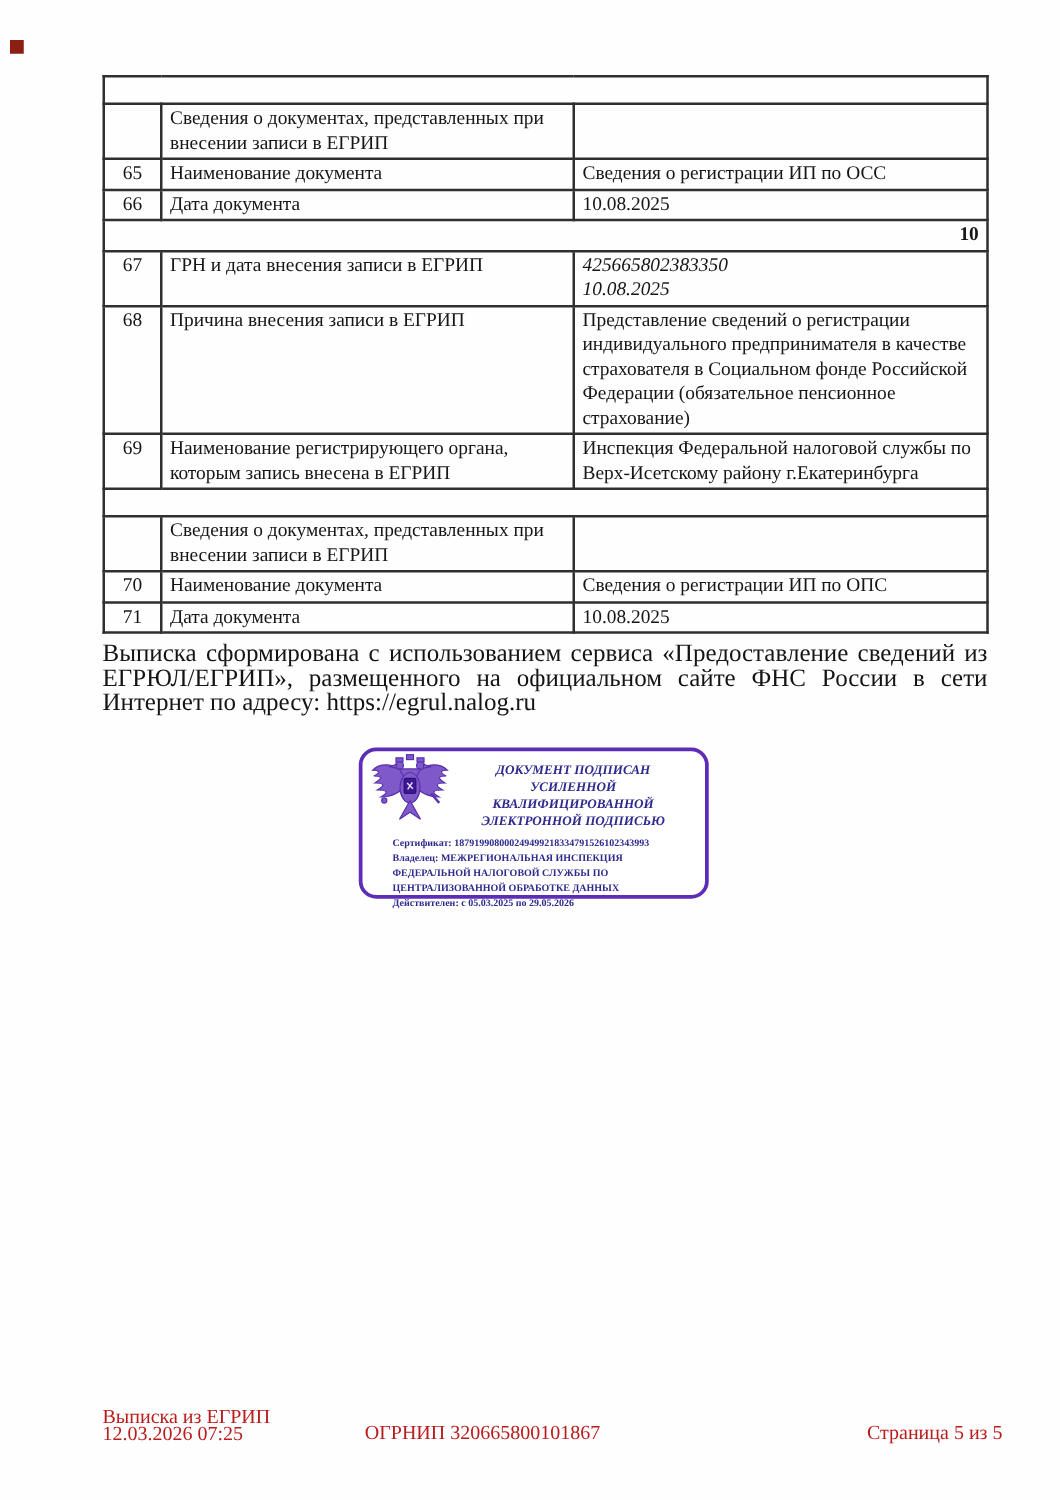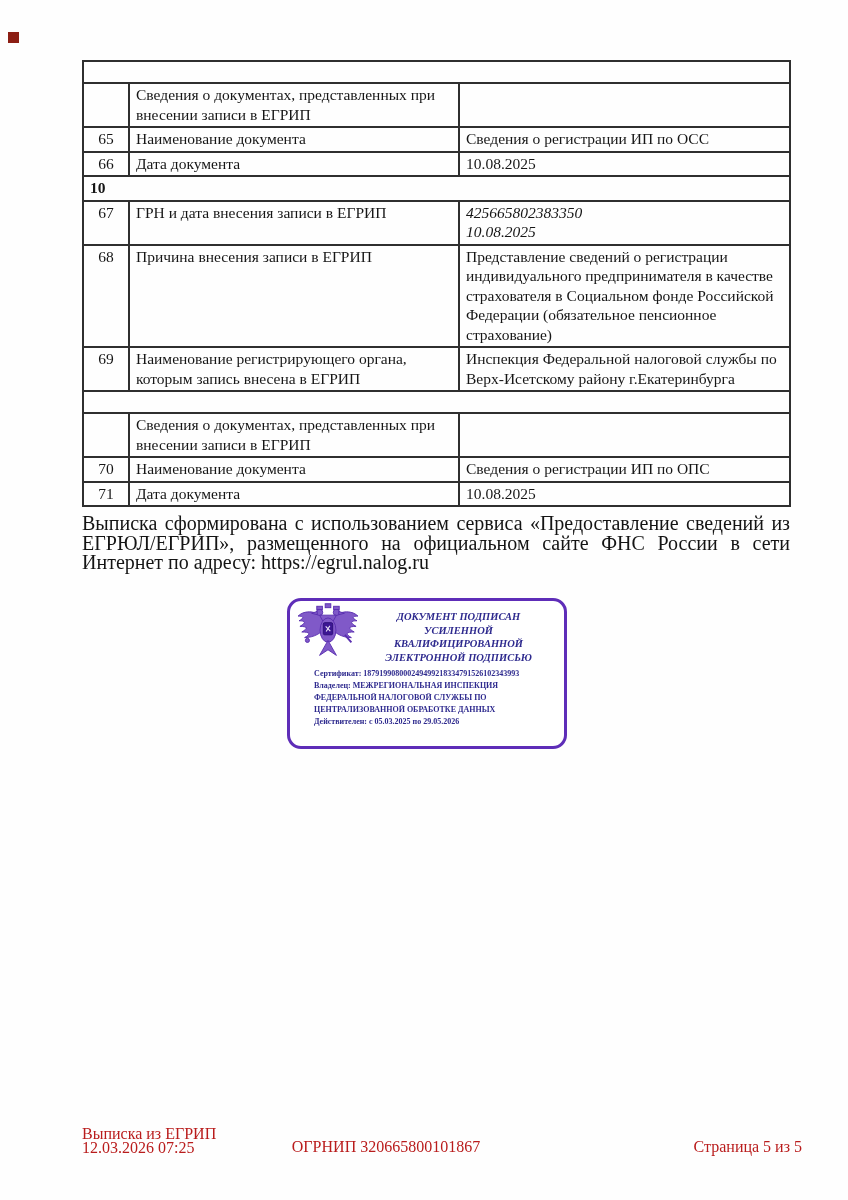--- a/index.html
+++ b/index.html
@@ -9,29 +9,29 @@
   
   #corner-mark{position:absolute;left:8px;top:32px;width:11px;height:11px;background:#8c1e14;}
 
   
   table.rec{position:absolute;left:82px;top:60px;width:707px;border-collapse:collapse;
             table-layout:fixed;font-size:15.5px;line-height:19.5px;padding-left:21px;}
   table.rec td{border:2px solid #2f2f2f;padding:1px 6px 2px 6px;vertical-align:top;
                overflow:hidden;}
   td.num{text-align:center;padding-left:2px;padding-right:2px;}
   tr.sp td{height:17px;}
-  td.sec{text-align:left;font-weight:bold;}
+  td.sec{text-align:right;font-weight:bold;}
   .vline{display:block;font-style:italic;}
 
   
   #service-note{position:absolute;left:82px;top:514px;width:708px;
                 font-size:20px;line-height:19.5px;text-align:justify;color:#141414;}
 
   
-  #stamp{position:absolute;left:287px;top:598px;width:280px;height:151px;
+  #stamp{position:absolute;left:287px;top:598px;width:280px;height:121px;
          border:3px solid #5e2db8;border-radius:14px;box-sizing:border-box;
          background:#fff;color:#2e2a8e;}
   #stamp .top{display:flex;}
   #stamp .eagle{flex:0 0 66px;margin:2px 0 0 5px;}
   #stamp .title{flex:1;text-align:center;padding:9px 8px 0 0;font-weight:bold;
                 font-size:10.5px;line-height:13.5px;}
   #stamp .details{padding:3px 9px 0 24px;font-weight:bold;font-size:8px;line-height:12px;}
 
   
   .ft{position:absolute;font-size:16px;line-height:13.5px;color:#b91c1c;}

